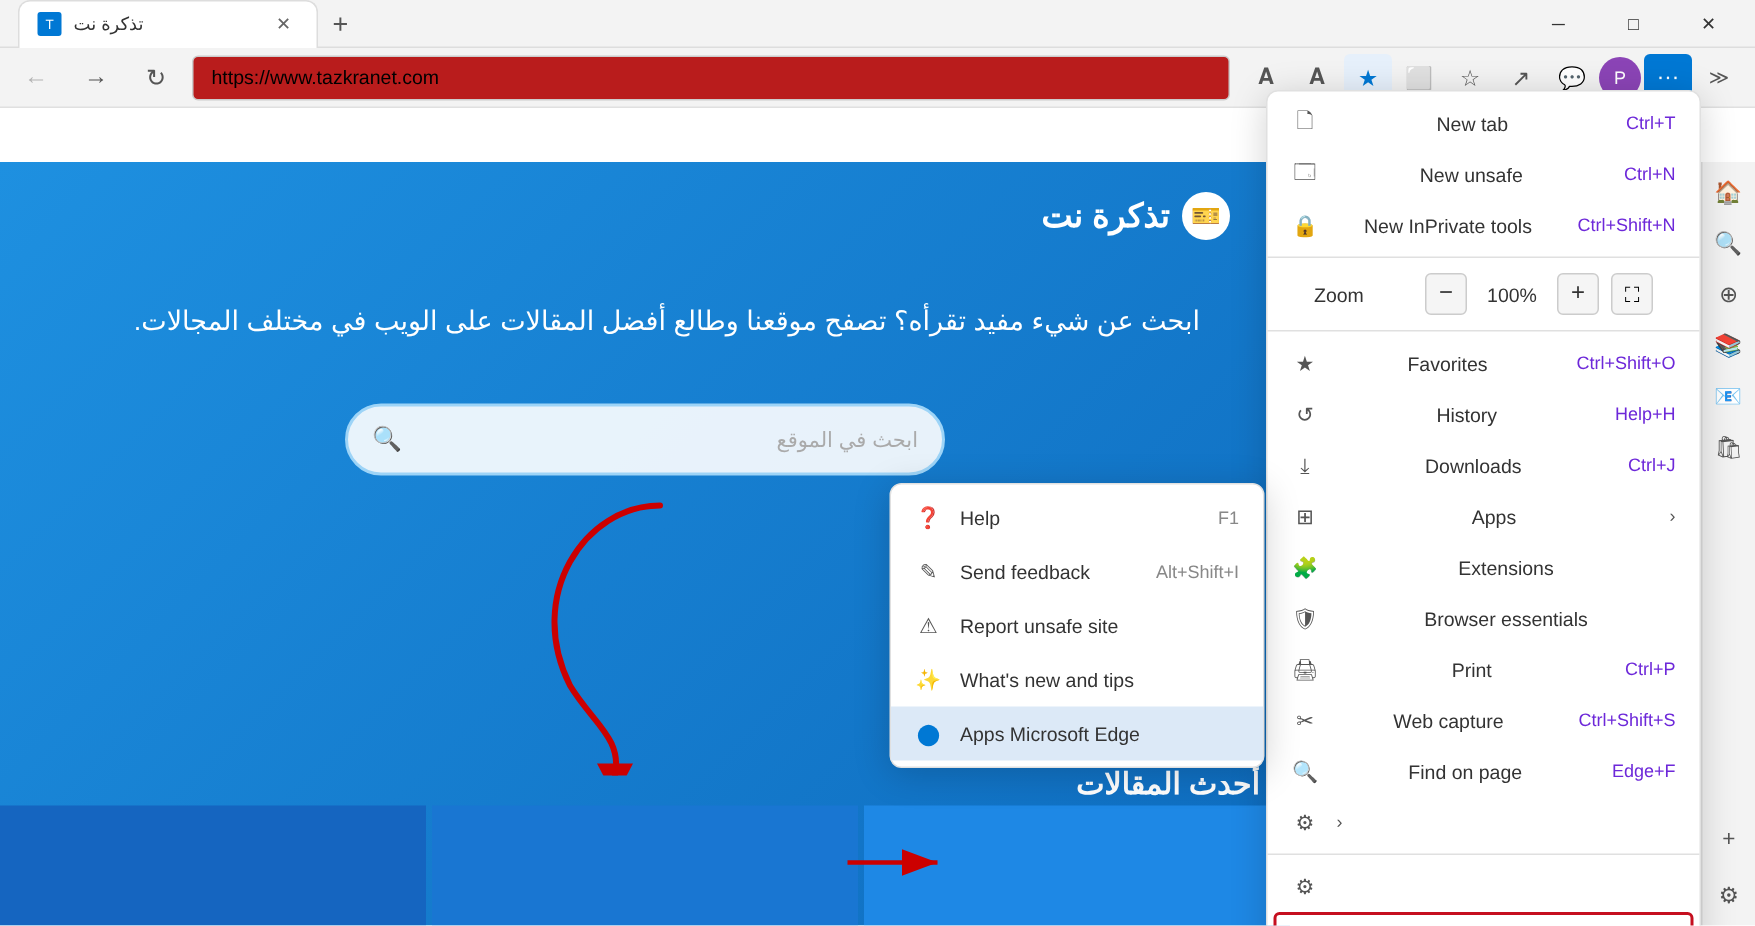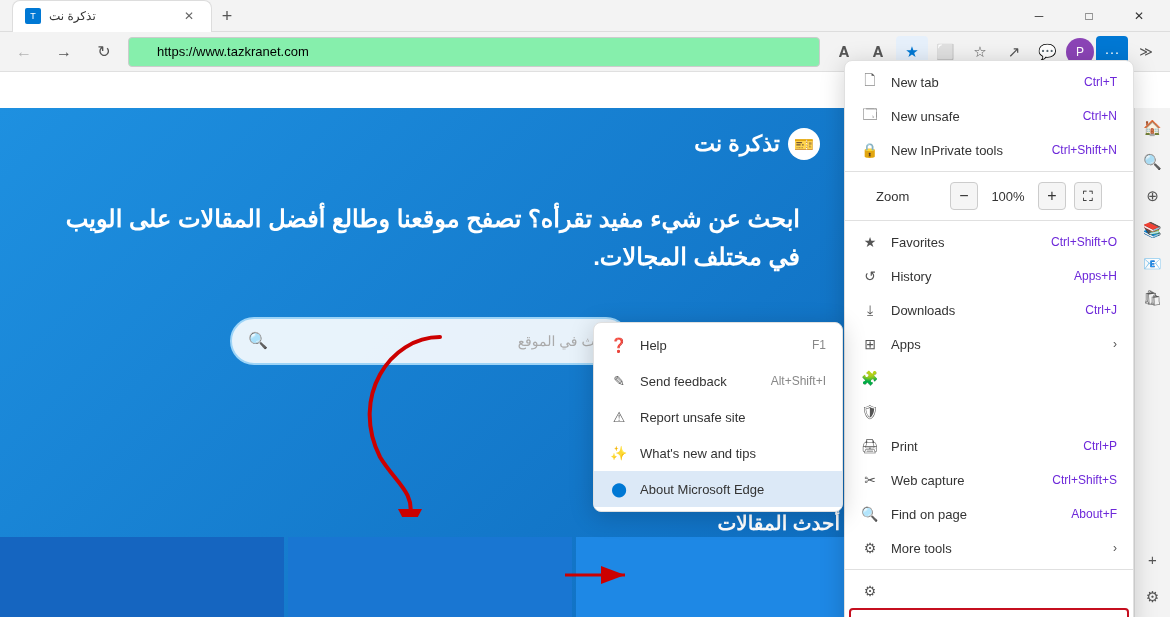--- a/index.html
+++ b/index.html
@@ -52,23 +52,23 @@
       gap: 8px;
       border-bottom: 1px solid #e0e0e0;
     }
     .nav-btn { width: 32px; height: 32px; border: none; background: transparent; cursor: pointer; border-radius: 4px; display: flex; align-items: center; justify-content: center; font-size: 16px; color: #555; }
     .nav-btn.disabled { opacity: 0.4; cursor: default; }
     .address-input {
       flex: 1;
       height: 30px;
       border: 1px solid #ccc;
       border-radius: 4px;
-      padding: 0 28px;
+      padding: 0 12px;
       font-size: 13px;
-      background: #86efac;
+      background: #b91c1c;
       outline: none;
     }
     .toolbar-icons { display: flex; gap: 2px; align-items: center; }
     .toolbar-icon { width: 32px; height: 32px; border: none; background: transparent; cursor: pointer; border-radius: 4px; display: flex; align-items: center; justify-content: center; font-size: 15px; color: #555; }
     .toolbar-icon.active { background: #e6f0fb; color: #0078d4; }
     .toolbar-icon.highlighted { background: #0078d4; color: white; border-radius: 4px; }
 
     
     .sidebar-panel {
       position: absolute;
@@ -106,21 +106,21 @@
     }
     .site-logo { display: flex; align-items: center; gap: 8px; }
     .logo-text { font-size: 22px; color: #fff; font-weight: bold; direction: rtl; }
     .logo-icon { width: 32px; height: 32px; background: #fff; border-radius: 50%; display: flex; align-items: center; justify-content: center; font-size: 16px; }
 
     .site-hero {
       padding: 20px 60px;
       text-align: right;
       direction: rtl;
     }
-    .hero-text { color: #fff; font-size: 24px; line-height: 1.6; font-weight: 700; }
+    .hero-text { color: #fff; font-size: 18px; line-height: 1.6; font-weight: 400; }
 
     .search-bar-container {
       padding: 20px 80px;
       display: flex;
       justify-content: center;
     }
     .site-search {
       width: 400px;
       height: 48px;
       border-radius: 24px;
@@ -183,21 +183,21 @@
     }
     .menu-item {
       display: flex;
       align-items: center;
       padding: 8px 16px;
       cursor: pointer;
       gap: 12px;
       position: relative;
     }
     .menu-icon { width: 18px; height: 18px; display: flex; align-items: center; justify-content: center; font-size: 14px; color: #555; flex-shrink: 0; }
-    .menu-label { flex: 1; color: #333; }
+    .menu-label { flex: 1; color: #333; text-align: center; }
     .menu-shortcut { color: #6d28d9; font-size: 12px; white-space: nowrap; }
     .menu-arrow { color: #555; font-size: 12px; }
     .menu-divider { height: 1px; background: #e0e0e0; margin: 4px 0; }
 
     .zoom-row {
       display: flex;
       align-items: center;
       padding: 6px 31px;
       gap: 8px;
     }
@@ -345,64 +345,65 @@
 
   <div class="menu-item">
     <span class="menu-icon">★</span>
     <span class="menu-label">Favorites</span>
     <span class="menu-shortcut">Ctrl+Shift+O</span>
   </div>
 
   <div class="menu-item">
     <span class="menu-icon">↺</span>
     <span class="menu-label">History</span>
-    <span class="menu-shortcut">Apps+H</span>
+    <span class="menu-shortcut">Help+H</span>
   </div>
 
   <div class="menu-item">
     <span class="menu-icon">⤓</span>
     <span class="menu-label">Downloads</span>
     <span class="menu-shortcut">Ctrl+J</span>
   </div>
 
   <div class="menu-item">
     <span class="menu-icon">⊞</span>
     <span class="menu-label">Apps</span>
     <span class="menu-arrow">›</span>
   </div>
 
   <div class="menu-item">
     <span class="menu-icon">🧩</span>
+    <span class="menu-label">Extensions</span>
   </div>
 
   <div class="menu-item">
     <span class="menu-icon">🛡</span>
+    <span class="menu-label">Browser essentials</span>
   </div>
 
   <div class="menu-item">
     <span class="menu-icon">🖨</span>
     <span class="menu-label">Print</span>
     <span class="menu-shortcut">Ctrl+P</span>
   </div>
 
   <div class="menu-item">
     <span class="menu-icon">✂</span>
     <span class="menu-label">Web capture</span>
     <span class="menu-shortcut">Ctrl+Shift+S</span>
   </div>
 
   <div class="menu-item">
     <span class="menu-icon">🔍</span>
     <span class="menu-label">Find on page</span>
-    <span class="menu-shortcut">About+F</span>
+    <span class="menu-shortcut">Edge+F</span>
   </div>
 
   <div class="menu-item">
     <span class="menu-icon">⚙</span>
-    <span class="menu-label">More tools</span>
     <span class="menu-arrow">›</span>
   </div>
   <div class="menu-divider"></div>
 
   <div class="menu-item">
     <span class="menu-icon">⚙</span>
   </div>
 
   <div class="menu-item" style="border: 2px solid #c50f1f; border-radius:4px; margin: 0 4px; background:#fff;">
     
@@ -431,21 +432,21 @@
     <span class="sub-menu-label">Report unsafe site</span>
   </div>
 
   <div class="sub-menu-item">
     <span class="sub-menu-icon">✨</span>
     <span class="sub-menu-label">What's new and tips</span>
   </div>
 
   <div class="sub-menu-item highlighted" style="background:#dce9f7;">
     <span class="sub-menu-icon" style="color:#0078d4;">⬤</span>
-    <span class="sub-menu-label">About Microsoft Edge</span>
+    <span class="sub-menu-label">Apps Microsoft Edge</span>
   </div>
 </div>
 
 <svg style="position:absolute; bottom:22px; right:530px; width:80px; height:40px; z-index:103;" viewBox="0 0 80 40">
   <defs>
     <marker id="arrowhead" markerWidth="8" markerHeight="6" refX="8" refY="3" orient="auto">
       <polygon points="0 0, 8 3, 0 6" fill="#cc0000"></polygon>
     </marker>
   </defs>
   <line x1="5" y1="20" x2="65" y2="20" stroke="#cc0000" stroke-width="3" marker-end="url(#arrowhead)"></line>

